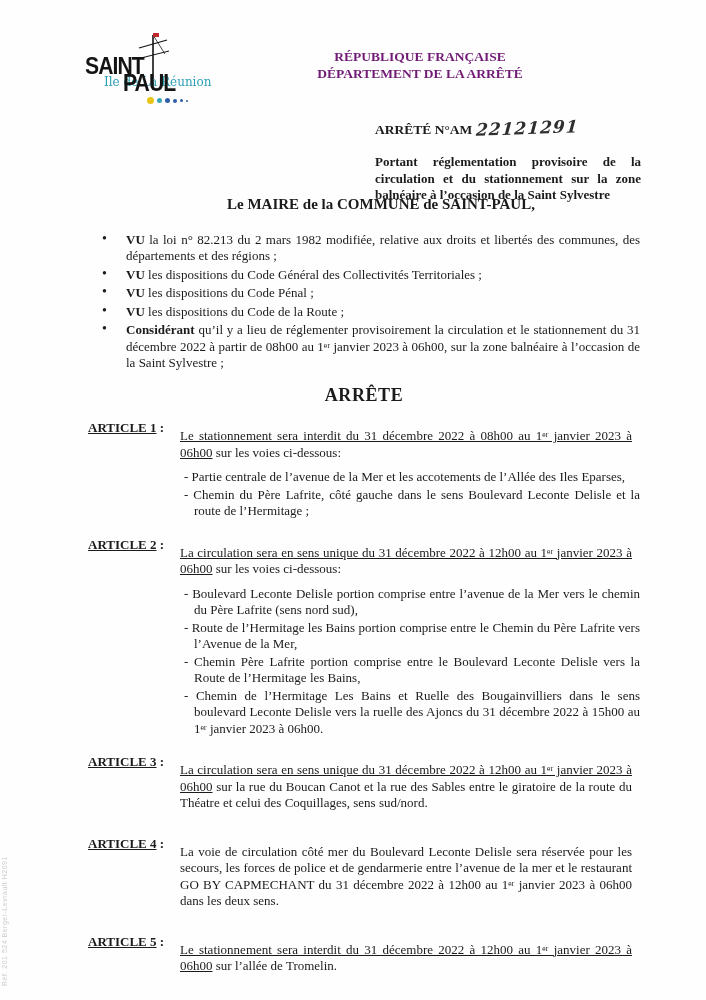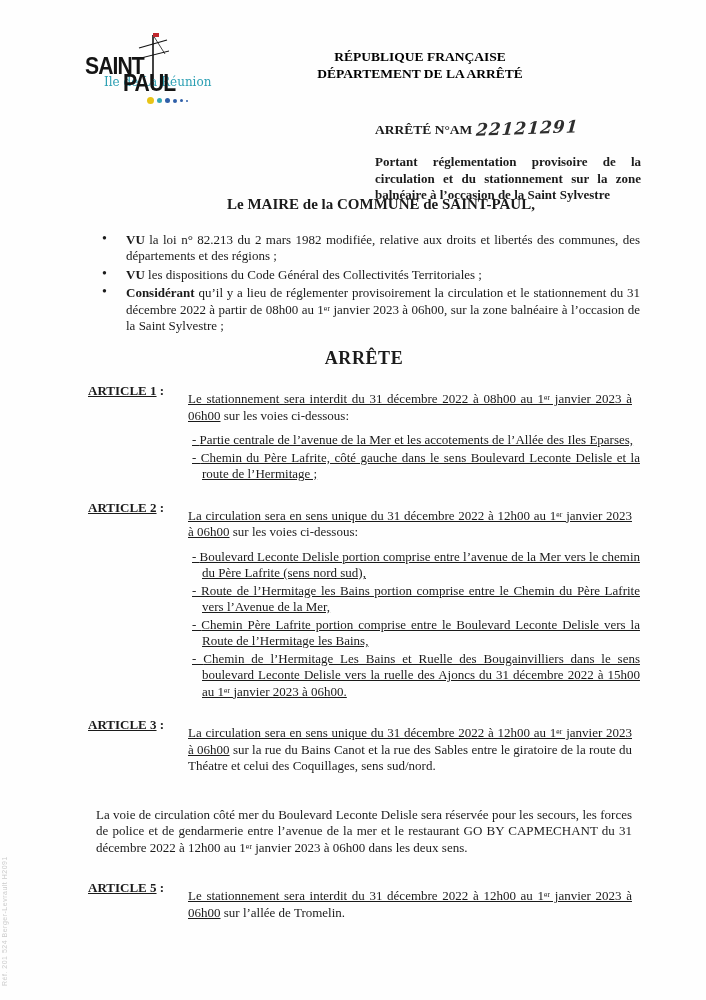--- a/index.html
+++ b/index.html
@@ -27,21 +27,21 @@
   .dot1 { width:7px; height:7px; background:#e8c417; }
   .dot2 { width:5px; height:5px; background:#35a6b5; }
   .dot3 { width:5px; height:5px; background:#2f5fa8; }
   .dot4 { width:4px; height:4px; background:#2f5fa8; }
   .dot5 { width:3px; height:3px; background:#2f5fa8; }
   .dot6 { width:2px; height:2px; background:#2f5fa8; }
 
   
   .rf-header {
     position:absolute; top:48px; left:278px; width:284px; text-align:center;
-    color:#000000; font-weight:bold; font-size:13.5px; line-height:17px;
+    color:#701a75; font-weight:bold; font-size:13.5px; line-height:17px;
   }
 
   
   .decree { position:absolute; left:375px; top:120px; width:266px; font-size:13px; }
   .decree-title { font-weight:bold; font-size:13.5px; white-space:nowrap; }
   .handwritten {
     display:inline-block; font-family:"DejaVu Serif",serif; font-style:italic;
     font-size:17px; letter-spacing:1px; color:#2e2e2e; transform:rotate(-2deg) skewX(-6deg);
     margin-left:4px; line-height:1;
   }
@@ -51,29 +51,29 @@
   .content { position:absolute; left:88px; top:196px; width:552px; font-size:13px; line-height:16.5px; }
   .mayor { text-align:center; font-weight:bold; font-size:15px; padding-left:34px; white-space:nowrap; }
 
   .recitals { margin:19px 0 0; padding:0 0 0 14px; list-style:none; }
   .recitals li { position:relative; padding-left:24px; text-align:justify; margin-bottom:2px; }
   .recitals li::before { content:"•"; position:absolute; left:0; top:-1px; font-size:14px; }
   .lead { font-weight:bold; }
 
   .arrete-heading { text-align:center; font-weight:bold; font-size:18px; letter-spacing:.6px; margin:15px 0 17px; }
 
-  .article { display:flex; margin-bottom:16px;gap:8px; }
+  .article { display:flex; margin-bottom:16px; }
   .article-label { flex:0 0 84px; width:84px; font-weight:bold; white-space:nowrap; }
   .article-label .lbl { text-decoration:underline; }
   .article-label::after { content:" :"; }
   .article-body { flex:1; }
   .article-body p { margin:8px; text-align:justify; }
   .u { text-decoration:underline; }
   .u:empty { text-decoration:none; }
-  .dash-items { list-style:none; margin:8px 0 0; padding:0 0 0 12px;text-decoration:underline; }
+  .dash-items { list-style:none; margin:8px 0 0; padding:0 0 0 12px; }
   .dash-items li { padding-left:10px; text-indent:-10px; text-align:justify; margin-bottom:1px; }
   .dash-items li::before { content:"- "; white-space:pre; }
   .dash-items:empty { display:none; }
 
   
   .side-ref {
     position:absolute; left:8px; bottom:14px; transform:rotate(-90deg); transform-origin:0 100%;
     font-family:"Liberation Sans","DejaVu Sans",sans-serif; font-size:7px; color:#cccccc;
     white-space:nowrap; letter-spacing:.5px;
   }
@@ -116,20 +116,22 @@
     <div class="decree-subject">Portant réglementation provisoire de la circulation et du stationnement sur la zone balnéaire à l’occasion de la Saint Sylvestre</div>
   </div>
 
   <div class="content">
 
     <div class="mayor">Le MAIRE de la COMMUNE de SAINT-PAUL,</div>
 
     <ul class="recitals">
       <li><span class="lead">VU</span><span> la loi n° 82.213 du 2 mars 1982 modifiée, relative aux droits et libertés des communes, des départements et des régions ;</span></li>
       <li><span class="lead">VU</span><span> les dispositions du Code Général des Collectivités Territoriales ;</span></li>
+      <li><span class="lead">VU</span><span> les dispositions du Code Pénal ;</span></li>
+      <li><span class="lead">VU</span><span> les dispositions du Code de la Route ;</span></li>
       <li><span class="lead">Considérant</span><span> qu’il y a lieu de réglementer provisoirement la circulation et le stationnement du 31 décembre 2022 à partir de 08h00 au 1ᵉʳ janvier 2023 à 06h00, sur la zone balnéaire à l’occasion de la Saint Sylvestre ;</span></li>
     </ul>
 
     <div class="arrete-heading">ARRÊTE</div>
 
     <div>
 
       <div class="article">
         <div class="article-label"><span class="lbl">ARTICLE 1</span></div>
         <div class="article-body">
@@ -150,25 +152,26 @@
             <li>Route de l’Hermitage les Bains portion comprise entre le Chemin du Père Lafrite vers l’Avenue de la Mer,</li>
             <li>Chemin Père Lafrite portion comprise entre le Boulevard Leconte Delisle vers la Route de l’Hermitage les Bains,</li>
             <li>Chemin de l’Hermitage Les Bains  et Ruelle des Bougainvilliers dans le sens boulevard Leconte Delisle vers la ruelle des Ajoncs du 31 décembre 2022 à 15h00 au 1ᵉʳ janvier 2023 à 06h00.</li>
           </ul>
         </div>
       </div>
 
       <div class="article">
         <div class="article-label"><span class="lbl">ARTICLE 3</span></div>
         <div class="article-body">
-          <p><span class="u">La circulation sera en sens unique du 31 décembre 2022 à 12h00 au 1ᵉʳ janvier 2023 à 06h00</span><span>  sur la rue du Bains Canot et la rue des Sables entre le giratoire de la route du Théatre et celui des Coquillages, sens sud/nord.</span></p>
+          <p><span class="u">La circulation sera en sens unique du 31 décembre 2022 à 12h00 au 1ᵉʳ janvier 2023 à 06h00</span><span>  sur la rue du Boucan Canot et la rue des Sables entre le giratoire de la route du Théatre et celui des Coquillages, sens sud/nord.</span></p>
         </div>
       </div>
 
       <div class="article">
+        <div class="article-label"><span class="lbl">ARTICLE 4</span></div>
         <div class="article-body">
           <p><span class="u"></span><span>La voie de circulation côté mer du Boulevard Leconte Delisle sera réservée pour les secours, les forces de police et de gendarmerie entre l’avenue de la mer et le restaurant GO BY CAPMECHANT du 31 décembre 2022 à 12h00 au 1ᵉʳ janvier 2023 à 06h00 dans les deux sens.</span></p>
         </div>
       </div>
 
       <div class="article">
         <div class="article-label"><span class="lbl">ARTICLE 5</span></div>
         <div class="article-body">
           <p><span class="u">Le stationnement sera interdit du 31 décembre 2022 à 12h00 au 1ᵉʳ janvier 2023 à 06h00</span><span> sur l’allée de Tromelin.</span></p>
         </div>

